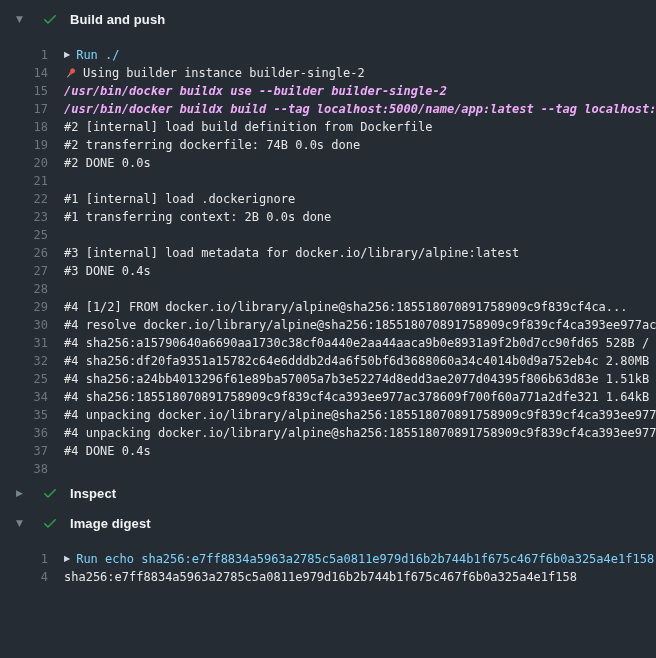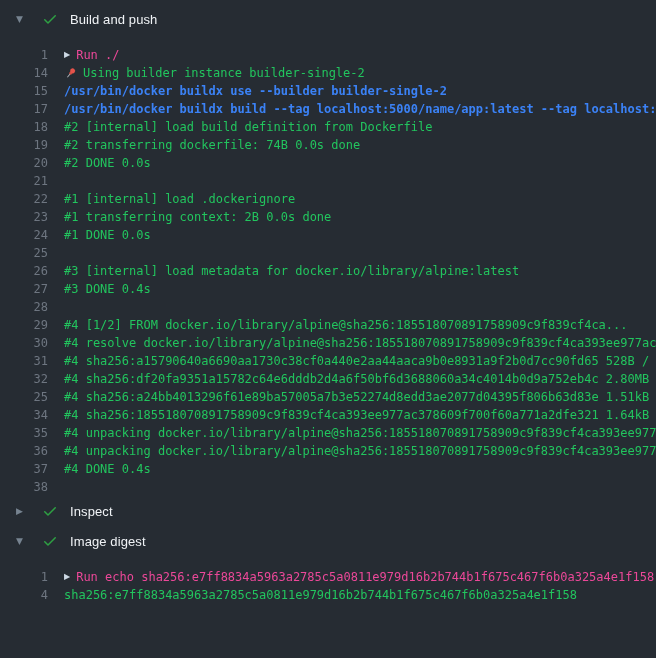--- a/index.html
+++ b/index.html
@@ -14,41 +14,41 @@
     height:30px;display:flex;align-items:center;
     padding-left:16px;cursor:pointer;user-select:none;
   }
   .chevron{
     width:14px;font-size:9px;color:#768390;
     font-family:"DejaVu Sans", sans-serif;
     margin-right:12px;text-align:left;flex:0 0 14px;
   }
   .checkmark{flex:0 0 16px;height:16px;margin-right:12px;display:flex;align-items:center;justify-content:center;}
   .section-title{
-    color:#f0f3f6;font-size:13px;font-weight:400;letter-spacing:.1px;text-align:center;
+    color:#f0f3f6;font-size:13px;font-weight:700;letter-spacing:.1px;text-align:center;
   }
   .lines{padding:12px 0 0 0;}
   .line{
     height:18px;display:flex;align-items:center;overflow:hidden;
     font-family:"DejaVu Sans Mono","Liberation Mono",monospace;
     font-size:12px;line-height:18px;
   }
   .num{
     flex:0 0 48px;text-align:right;color:#6e7681;
     font-size:12px;cursor:pointer;
   }
   .content{display:flex;align-items:center;margin-left:16px;white-space:pre;}
   .expander{
     font-family:"DejaVu Sans", sans-serif;
     font-size:8px;color:#cdd9e5;margin-right:6px;cursor:pointer;
   }
   .emoji{width:13px;height:13px;margin-right:6px;flex:0 0 13px;}
-  .text{color:#22c55e;white-space:pre;}
-  .t-blue{color:#3b82f6;font-weight:700;}
-  .t-cmd{color:#ec4899;}
+  .text{color:#e5e5e5;white-space:pre;}
+  .t-blue{color:#f0abfc;font-weight:700;font-style:italic;}
+  .t-cmd{color:#7dd3fc;}
 </style>
 </head>
 <body>
 
 <main class="log">
   <section class="section">
     <div class="section-header">
       <span class="chevron">▼</span>
       <span class="checkmark">
         <svg width="16" height="16" viewBox="0 0 16 16" aria-hidden="true">
@@ -158,29 +158,20 @@
   <div class="line">
     <span class="num">23</span>
     <span class="content">
       
       
       
       <span class="text">#1 transferring context: 2B 0.0s done</span>
     </span>
   </div>
 
-  <div class="line">
-    <span class="num">24</span>
-    <span class="content">
-      
-      
-      
-      <span class="text">#1 DONE 0.0s</span>
-    </span>
-  </div>
 
   <div class="line">
     <span class="num">25</span>
     <span class="content">
       
       
       
       <span class="text"></span>
     </span>
   </div>

